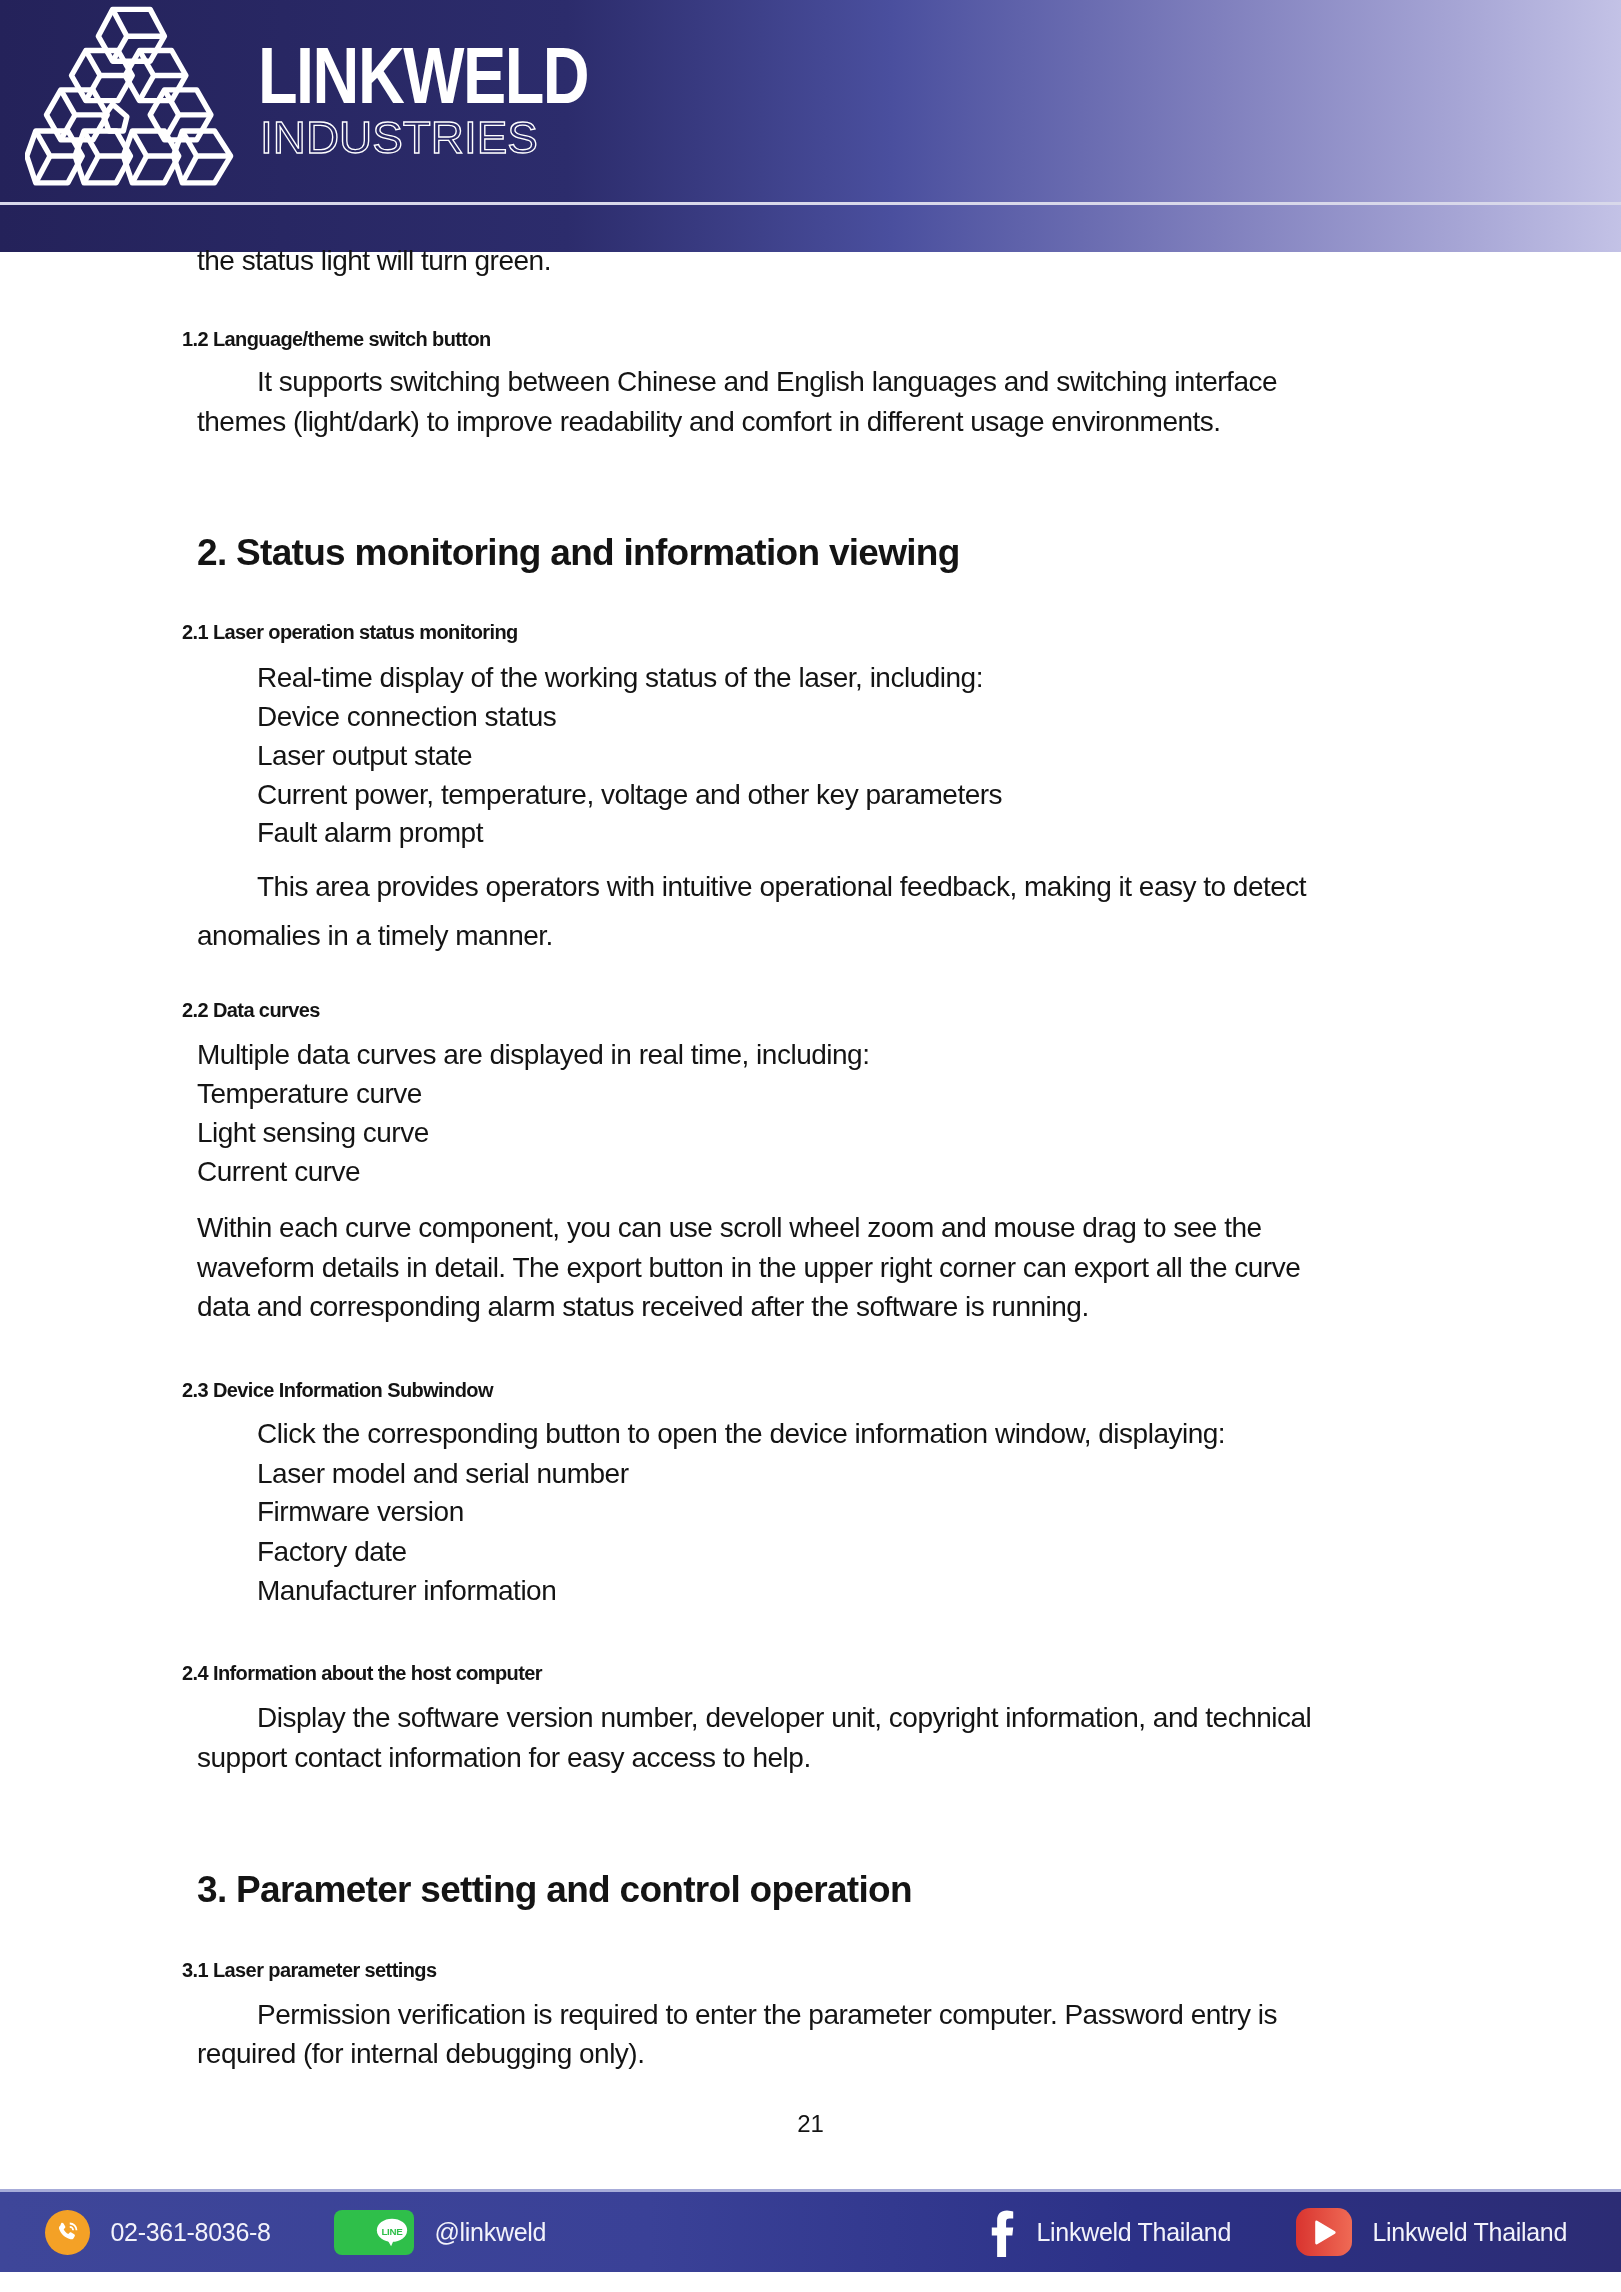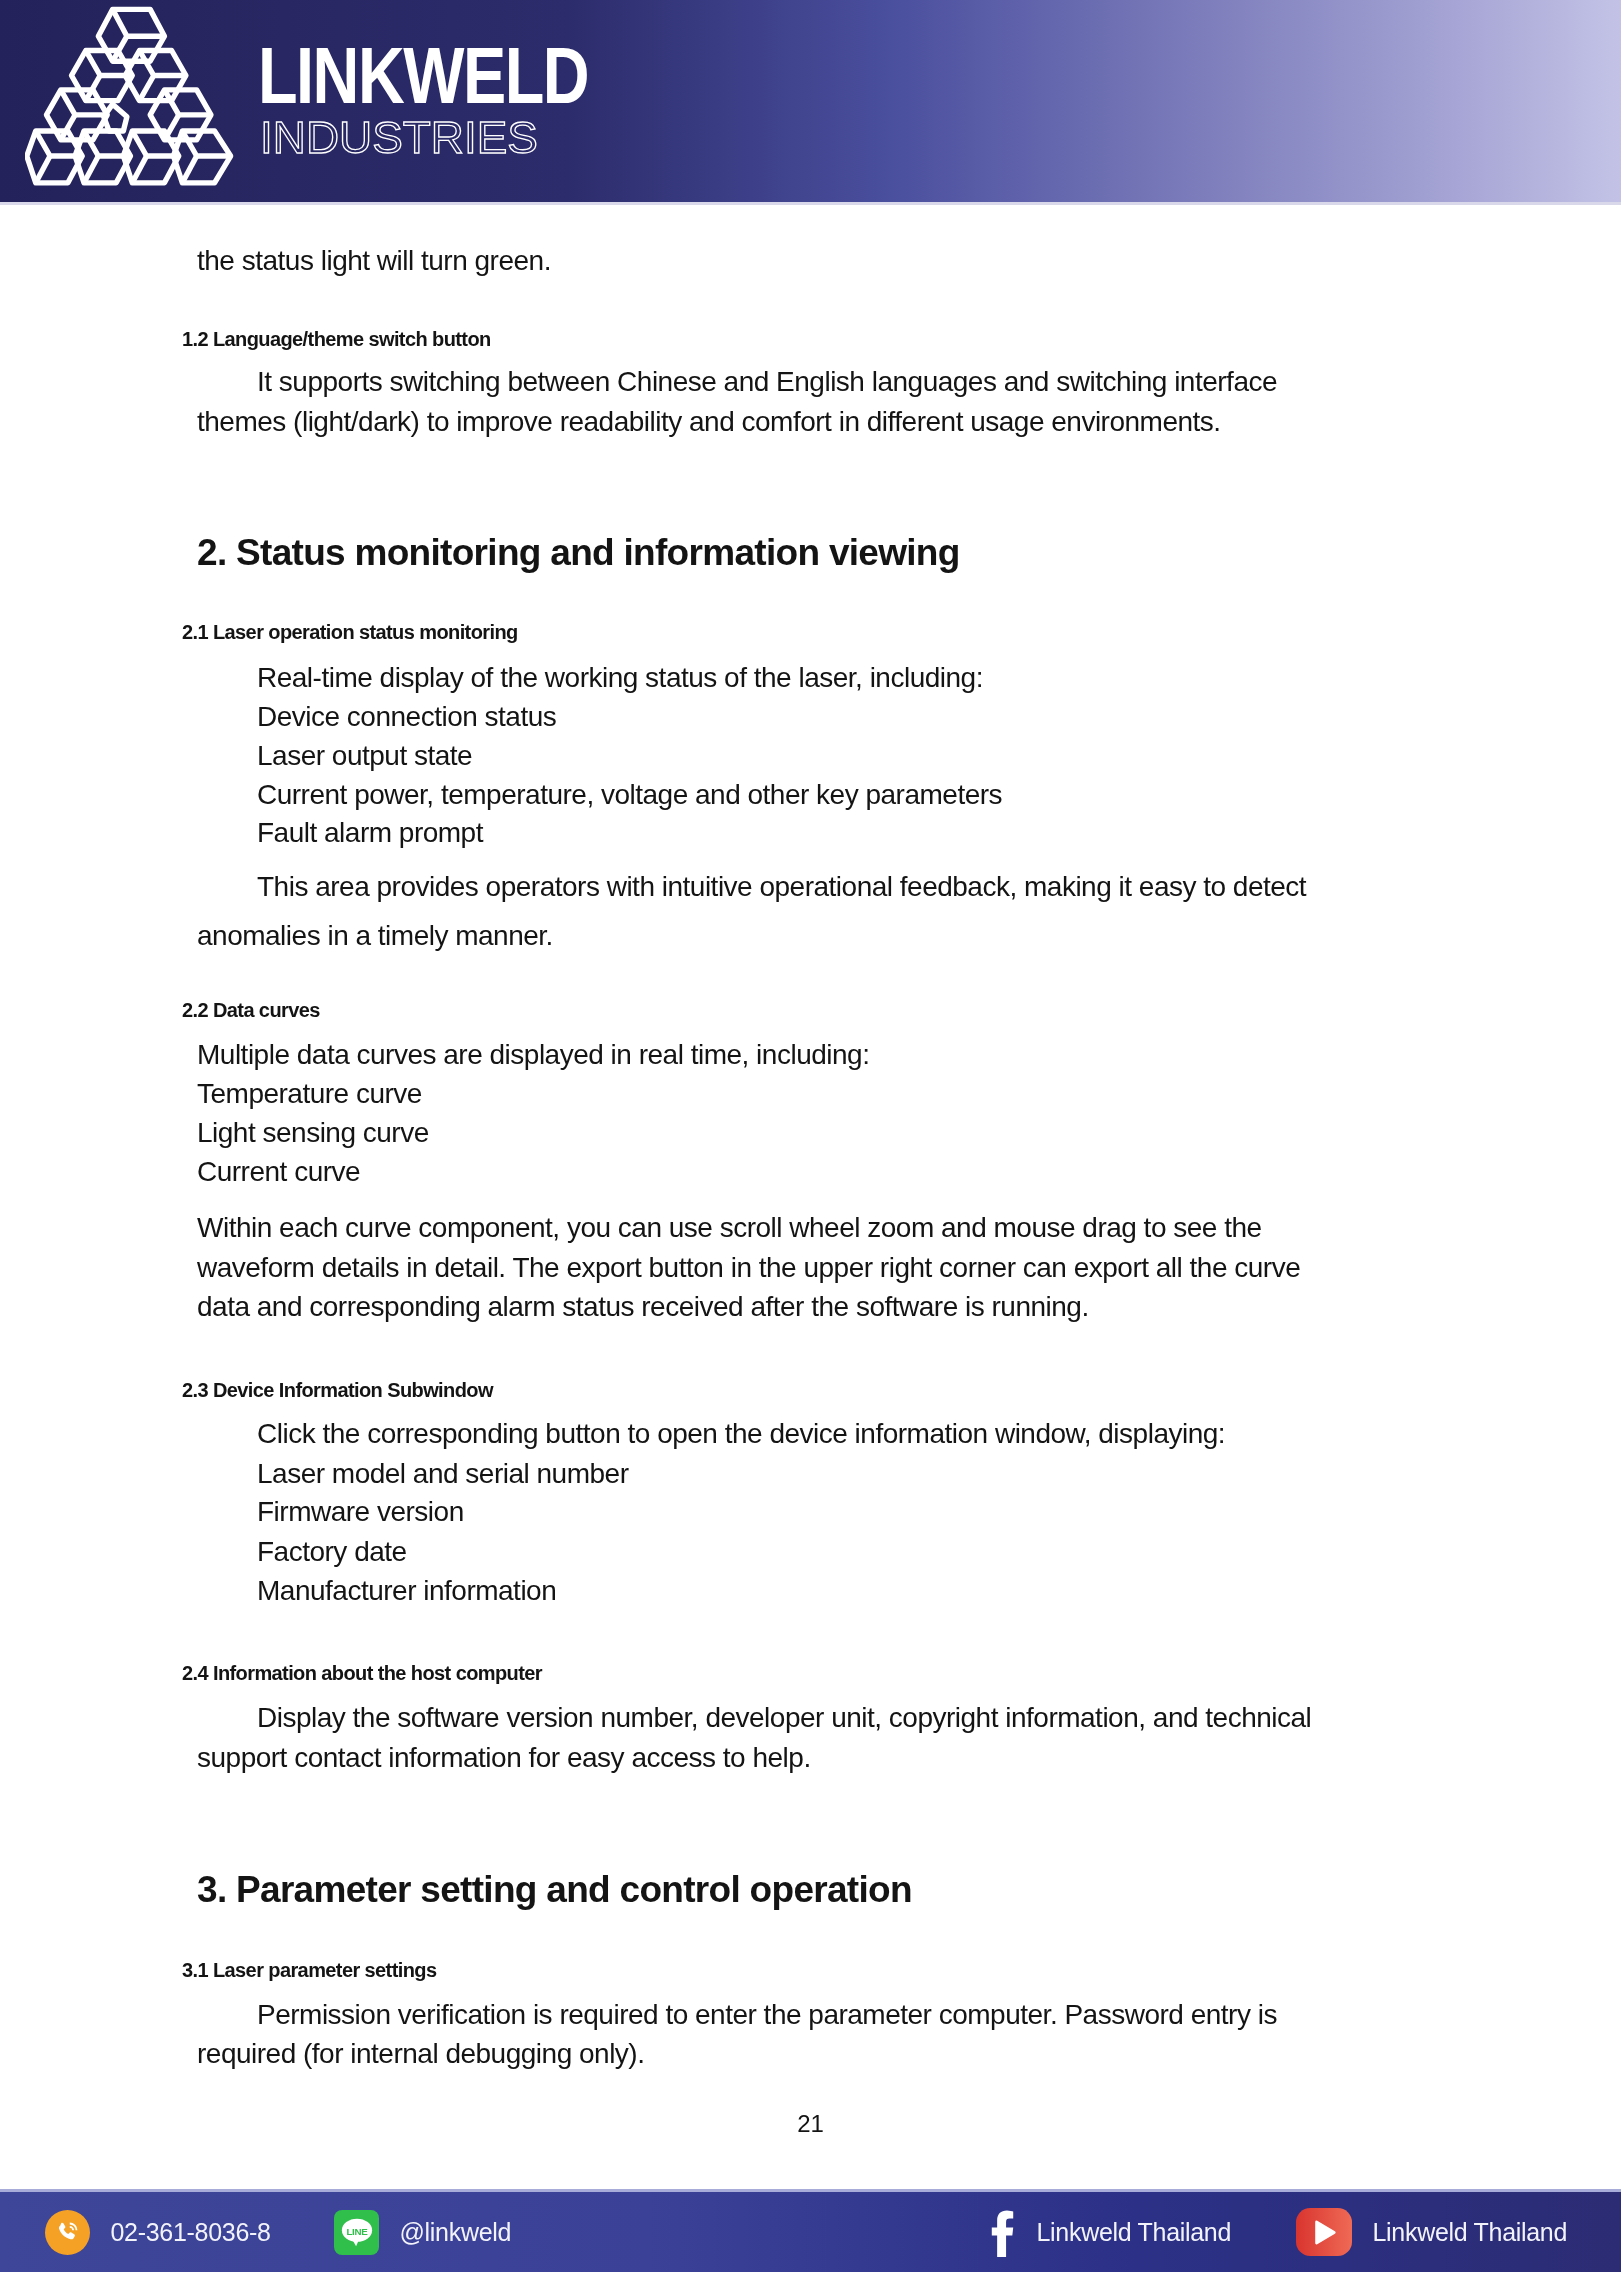--- a/index.html
+++ b/index.html
@@ -1,39 +1,39 @@
 <!DOCTYPE html>
 <html style="font-size:14.3px"><head>
 <meta charset="utf-8">
 <style>
   html, body { margin:0; padding:0; }
   body { width:1621px; height:2293px; position:relative; background:#ffffff; overflow:hidden;
          font-family:"Liberation Sans", sans-serif; color:#141414; }
-  .header { position:absolute; left:0; top:0; width:1621px; height:202px;
+  .header { position:absolute; left:0; top:0; width:1621px; height:252px;
             background:linear-gradient(90deg,#24225a 0%,#2c2c6c 35%,#4a4f9e 55%,#7f7fbd 75%,#a6a5d5 90%,#c3c2e6 100%); }
   .header-line { position:absolute; left:0; top:202px; width:1621px; height:2.7px; background:#d8d8ea; }
   .logo-mark { position:absolute; left:25px; top:3.6px; width:211px; height:186px; }
   .brand-name { position:absolute; left:258px; top:36px; color:#fff; font-weight:bold; font-size:79px;
                 letter-spacing:-1.8px; line-height:1; transform:scaleX(0.82); transform-origin:left top; }
   .brand-sub { position:absolute; left:260px; top:115px; color:#fff; font-size:45px; line-height:1;
                letter-spacing:0px; transform:scaleX(1.02); transform-origin:left top;
                -webkit-text-stroke:1.3px #fff; color:transparent; }
   .line { position:absolute; left:197px; white-space:nowrap; font-size:28px; line-height:1; letter-spacing:-0.5px; }
   .indent { left:257px; }
   .h2 { position:absolute; left:197px; white-space:nowrap; font-size:37px; font-weight:bold; line-height:1; letter-spacing:-0.7px; }
   .h3 { position:absolute; left:182px; white-space:nowrap; font-size:20px; font-weight:bold; line-height:1; letter-spacing:-0.6px; }
   .page-num { position:absolute; left:0; width:1621px; text-align:center; top:2112px; font-size:24px; line-height:1; }
   .footer { position:absolute; left:0; top:2192px; width:1621px; height:80px;
             background:linear-gradient(90deg,#3e4699 0%,#3a4197 40%,#2c3187 70%,#2c2c74 100%); }
   .footer-top { position:absolute; left:0; top:2189px; width:1621px; height:2.7px; background:#a7acd9; }
   .f-item { position:absolute; top:0; height:80px; display:flex; align-items:center; color:#f3f3fb;
             font-size:25px; white-space:nowrap; letter-spacing:-0.3px;gap:8px; }
   .f-icon { display:inline-flex; align-items:center; justify-content:center; margin-right:12.5px; }
   .ic-phone { width:45px; height:45px; border-radius:50%; background:#f4a126; }
-  .ic-line { width:45px; height:45px; border-radius:8px; background:#2fbf4a; }
+  .ic-line { width:45px; height:45px; border-radius:8px; background:#2fbf4a;padding-left:35px; }
   .ic-globe { width:47px; height:47px; border-radius:50%; background:#5ec5f2; }
   .ic-fb { width:27px; height:50px; }
   .ic-yt { width:56px; height:48px; border-radius:14.3px; background:linear-gradient(90deg,#d9342f,#ef6a55); }
 </style>
 </head>
 <body>
 
 <div class="header">
   <svg class="logo-mark" viewBox="0 0 236 208">
     <g fill="none" stroke="#ffffff" stroke-width="6" stroke-linejoin="round">

